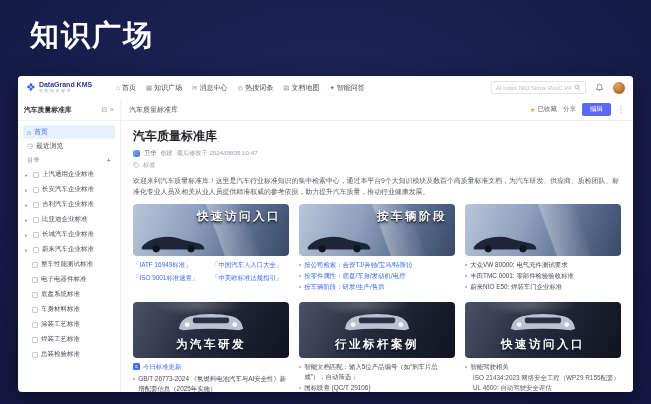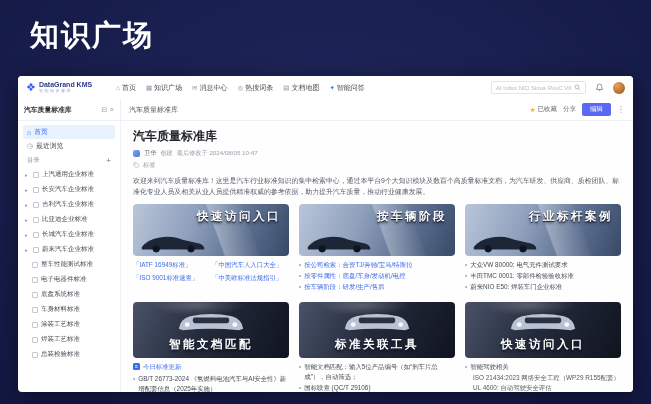--- a/index.html
+++ b/index.html
@@ -313,21 +313,20 @@
           </div>
         </div>
 
         <div class="card">
           <div class="banner light">
             <svg class="car-svg" viewBox="0 0 120 42">
                 <path d="M8 30 Q18 17 38 14 Q60 11 76 18 L98 23 Q110 25 112 31 L112 34 L8 34 Z" fill="#1d2636"></path>
                 <circle cx="32" cy="33" r="6" fill="#0e1420"></circle>
                 <circle cx="90" cy="33" r="6" fill="#0e1420"></circle>
               </svg>
-            <span class="banner-title">行业标杆案例</span>
           </div>
           <div class="card-body">
             <div class="b-row">
                 <span class="mk">•</span>
                 <span class="txt">大众VW 80000: 电气元件测试要求</span>
               </div>
             <div class="b-row">
                 <span class="mk">•</span>
                 <span class="txt">丰田TMC 0001: 零部件检验验收标准</span>
               </div>
@@ -339,21 +338,21 @@
         </div>
 
         <div class="card">
           <div class="banner dark">
             <svg class="car-svg" viewBox="0 0 120 42">
                 <path d="M14 34 Q16 20 30 16 Q60 10 90 16 Q104 20 106 34 L100 36 Q60 32 20 36 Z" fill="#b9c2d0"></path>
                 <rect x="34" y="18" width="52" height="8" rx="3" fill="#2a3144"></rect>
                 <circle cx="26" cy="28" r="3.5" fill="#f4f7ff"></circle>
                 <circle cx="94" cy="28" r="3.5" fill="#f4f7ff"></circle>
               </svg>
-            <span class="banner-title">智能文档匹配</span>
+            <span class="banner-title">为汽车研发</span>
           </div>
           <div class="card-body">
             <div class="hd-row">
               <span class="mini-ic">≡</span>
               <span class="link">今日标准更新</span>
             </div>
             <div class="b-row">
                 <span class="mk">•</span>
                 <span class="txt">GB/T 26773-2024 《氢燃料电池汽车与AI安全性》新增配套信息（2025年实施）</span>
               </div>
@@ -361,21 +360,21 @@
         </div>
 
         <div class="card">
           <div class="banner dark">
             <svg class="car-svg" viewBox="0 0 120 42">
                 <path d="M14 34 Q16 20 30 16 Q60 10 90 16 Q104 20 106 34 L100 36 Q60 32 20 36 Z" fill="#b9c2d0"></path>
                 <rect x="34" y="18" width="52" height="8" rx="3" fill="#2a3144"></rect>
                 <circle cx="26" cy="28" r="3.5" fill="#f4f7ff"></circle>
                 <circle cx="94" cy="28" r="3.5" fill="#f4f7ff"></circle>
               </svg>
-            <span class="banner-title">标准关联工具</span>
+            <span class="banner-title">行业标杆案例</span>
           </div>
           <div class="card-body">
             <div class="b-row">
                 <span class="mk">•</span>
                 <span class="txt">智能文档匹配：输入5位产品编号（如“刹车片总成”），自动筛选；</span>
               </div>
             <div class="b-row">
                 <span class="mk">•</span>
                 <span class="txt">国标联查 (QC/T 29106)</span>
               </div>

